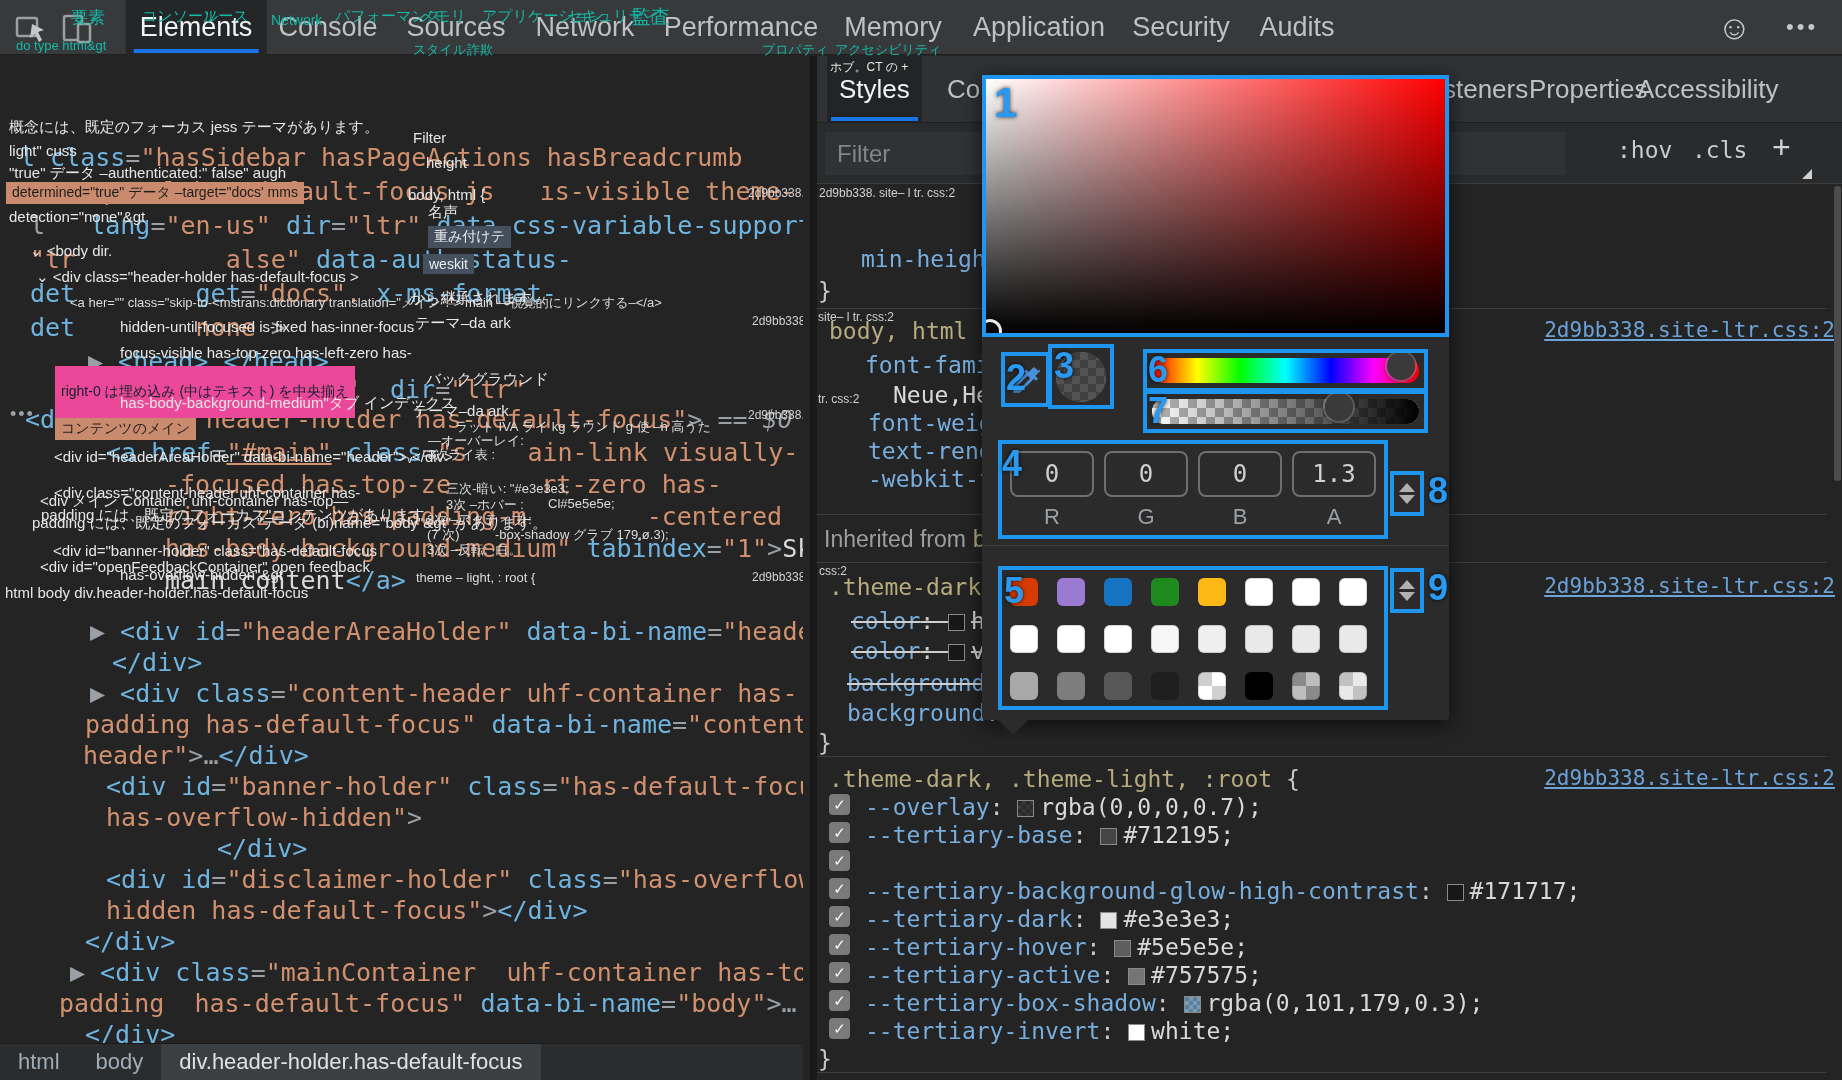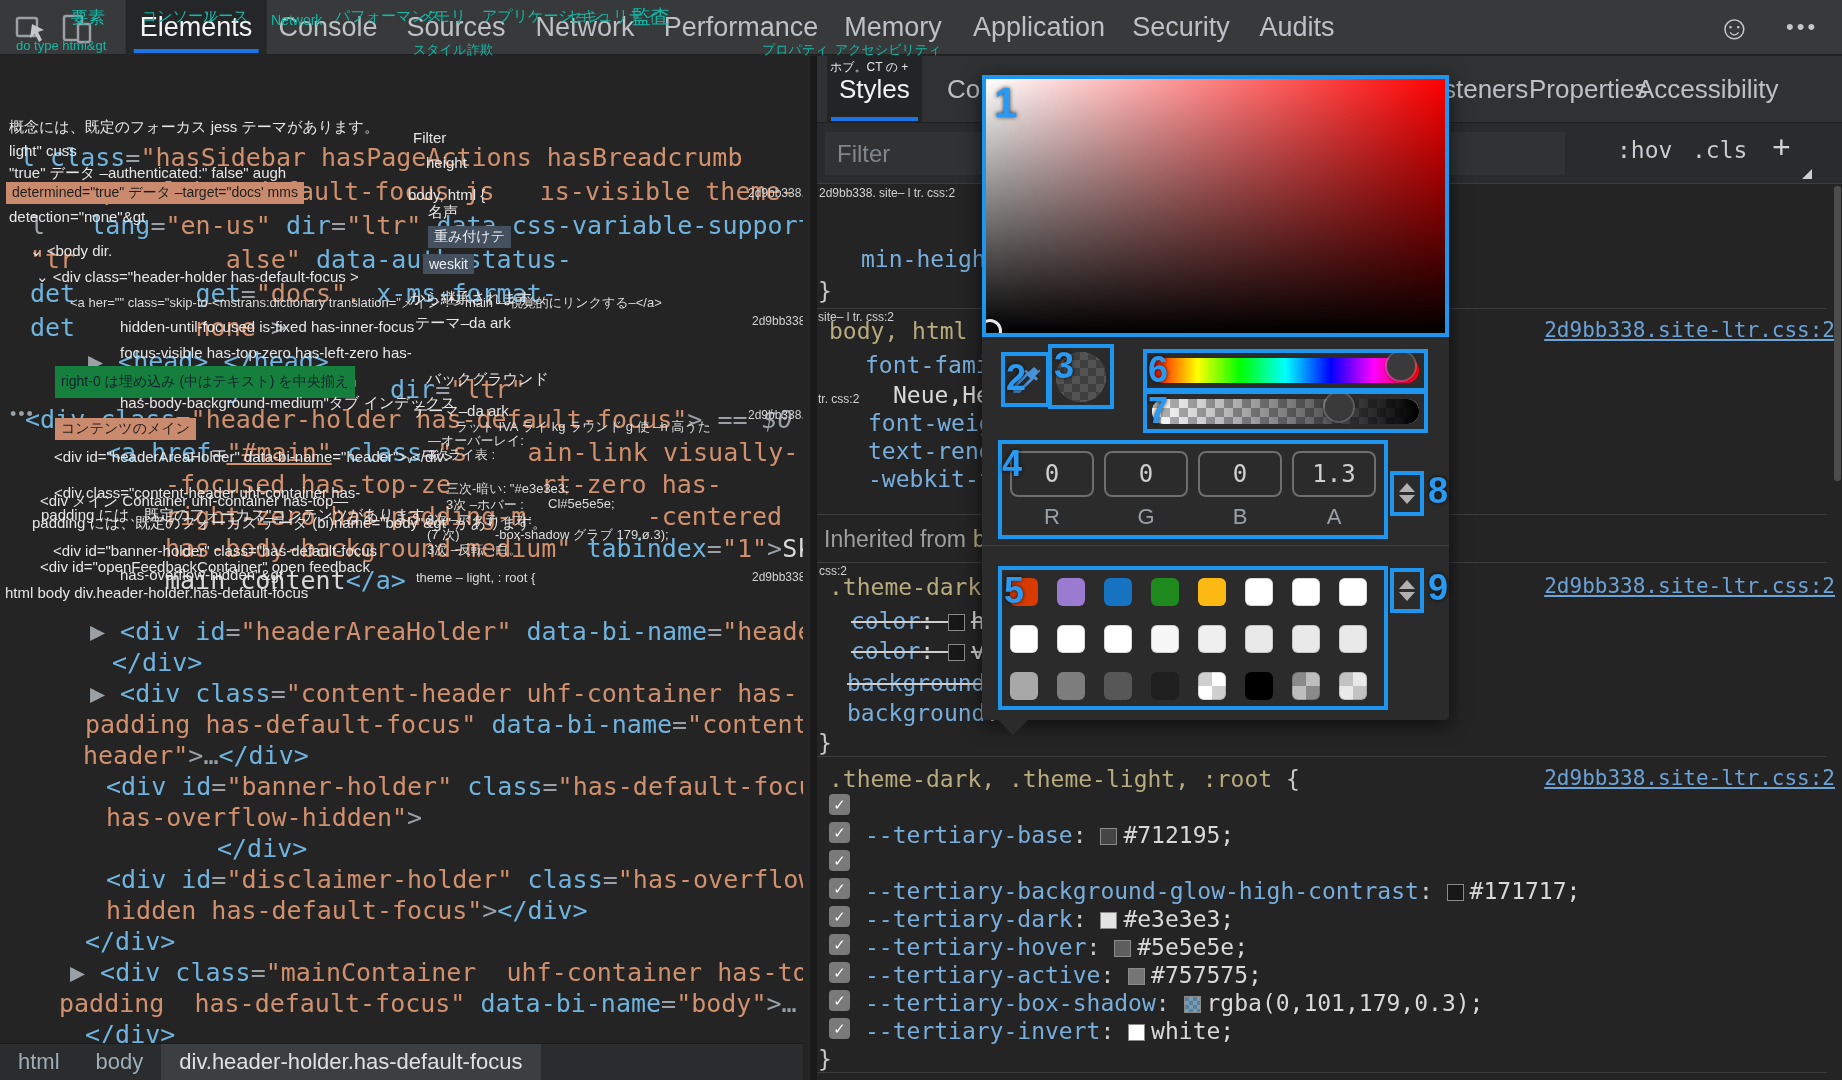--- a/index.html
+++ b/index.html
@@ -25,21 +25,21 @@
           font-size:25px; line-height:31px; }
   .cseg.t { color:#6fb3df; } .cseg.a { color:#d1906e; } .cseg.p { color:#9aa0a6; }
   .cseg.w { color:#d9d9d9; } .cseg.i { color:#9aa0a6; font-style:italic; }
   .cseg.u { color:#d1906e; text-decoration:underline; }
   .frag { position:absolute; white-space:nowrap; }
   .frag.sw   { color:#e6e6e6; font-size:15px; }
   .frag.tiny { color:#d2d2d2; font-size:12px; }
   .frag.tn2  { color:#dcdcdc; font-size:13px; }
   .frag.dots { color:#9aa0a6; font-size:18px; letter-spacing:2px; }
   .frag.hs { background:#c98a6e; color:#1d1d1d; font-size:14px; padding:2px 6px; }
-  .frag.hb { background:#15803d; color:#10222e; font-size:14px; padding:7px 6px; }
+  .frag.hb { background:#ec4899; color:#10222e; font-size:14px; padding:17px 6px; }
   .frag.hd { background:#45505e; color:#e8eef4; font-size:14px; padding:2px 6px; }
 
   
   #crumbbar { position:absolute; left:0; top:1043px; width:803px; height:37px; background:#2a2c2e;
               border-top:1px solid #1a1a1a; display:flex; align-items:center; }
   .crumb { color:#9fadb8; font-size:22px; padding:0 18px; height:37px; display:flex; align-items:center; }
   .crumb.sel { background:#3c3f41; color:#dde1e4; }
 
   
   #right { position:absolute; left:810px; top:56px; width:1032px; height:1024px; background:#242424;
@@ -289,20 +289,21 @@
         <a class="csslink" style="top: 390px;">2d9bb338.site-ltr.css:2</a>
         <div class="cssrow" style="left: 34px; top: 424px;"><span class="s prop strike">color</span><span class="s p strike">: </span><span class="sw-inline" style="background: rgb(23, 23, 23);"></span><span class="s val strike">h</span></div>
         <div class="cssrow" style="left: 34px; top: 454px;"><span class="s prop strike">color</span><span class="s p strike">: </span><span class="sw-inline" style="background: rgb(23, 23, 23);"></span><span class="s val strike">v</span></div>
         <div class="cssrow" style="left: 30px; top: 486px;"><span class="s prop strike">background</span><span class="s p strike">:</span></div>
         <div class="cssrow" style="left: 30px; top: 516px;"><span class="s prop">background</span><span class="s p">:</span></div>
         <div class="cssrow" style="left: 1px; top: 546px;"><span class="s p">}</span></div>
         <div class="divider" style="top: 572px;"></div>
         <div class="cssrow" style="left: 12px; top: 582px;"><span class="s sel">.theme-dark, .theme-light, :root </span><span class="s p">{</span></div>
         <a class="csslink" style="top: 582px;">2d9bb338.site-ltr.css:2</a>
         <div class="chk" style="left: 12px; top: 610px;">✓</div>
+        <div class="cssrow" style="left: 48px; top: 610px;"><span class="s prop">--overlay</span><span class="s p">: </span><span class="sw-inline checker" style="background-size: 8px 8px; box-shadow: rgba(0, 0, 0, 0.7) 0px 0px 0px 20px inset;"></span><span class="s val">rgba(0,0,0,0.7);</span></div>
         <div class="chk" style="left: 12px; top: 638px;">✓</div>
         <div class="cssrow" style="left: 48px; top: 638px;"><span class="s prop">--tertiary-base</span><span class="s p">: </span><span class="sw-inline" style="background: rgb(69, 69, 69);"></span><span class="s val">#712195;</span></div>
         <div class="chk" style="left: 12px; top: 666px;">✓</div>
         <div class="chk" style="left: 12px; top: 694px;">✓</div>
         <div class="cssrow" style="left: 48px; top: 694px;"><span class="s prop">--tertiary-background-glow-high-contrast</span><span class="s p">: </span><span class="sw-inline" style="background: rgb(23, 23, 23);"></span><span class="s val">#171717;</span></div>
         <div class="chk" style="left: 12px; top: 722px;">✓</div>
         <div class="cssrow" style="left: 48px; top: 722px;"><span class="s prop">--tertiary-dark</span><span class="s p">: </span><span class="sw-inline" style="background: rgb(227, 227, 227);"></span><span class="s val">#e3e3e3;</span></div>
         <div class="chk" style="left: 12px; top: 750px;">✓</div>
         <div class="cssrow" style="left: 48px; top: 750px;"><span class="s prop">--tertiary-hover</span><span class="s p">: </span><span class="sw-inline" style="background: rgb(94, 94, 94);"></span><span class="s val">#5e5e5e;</span></div>
         <div class="chk" style="left: 12px; top: 778px;">✓</div>

